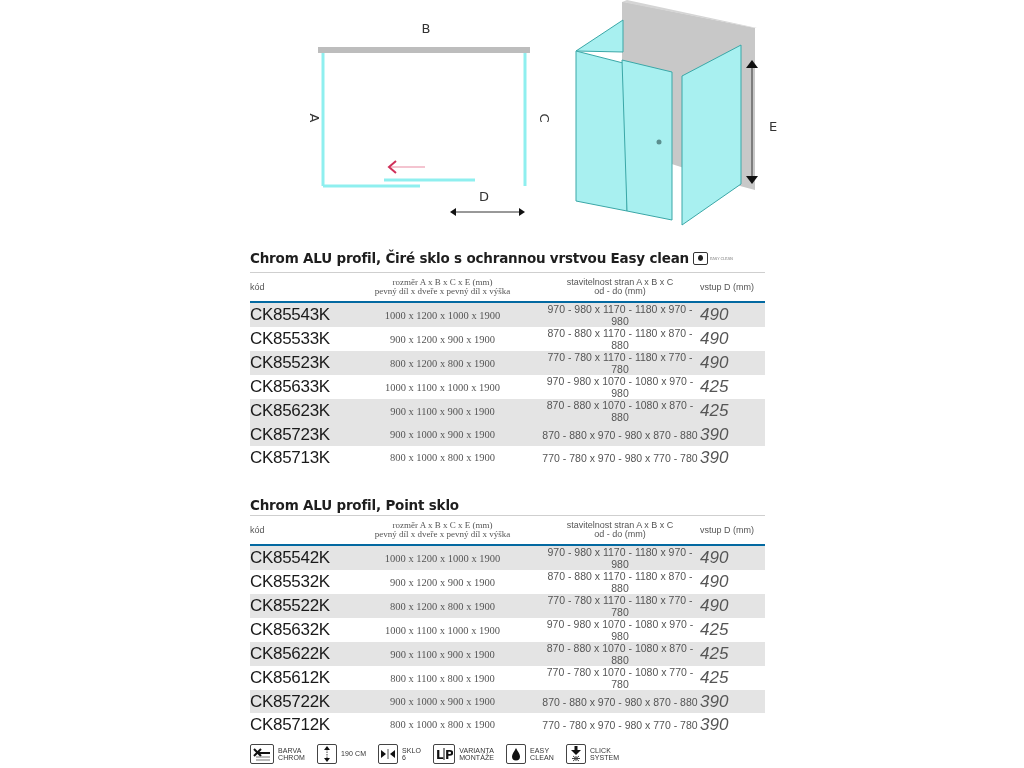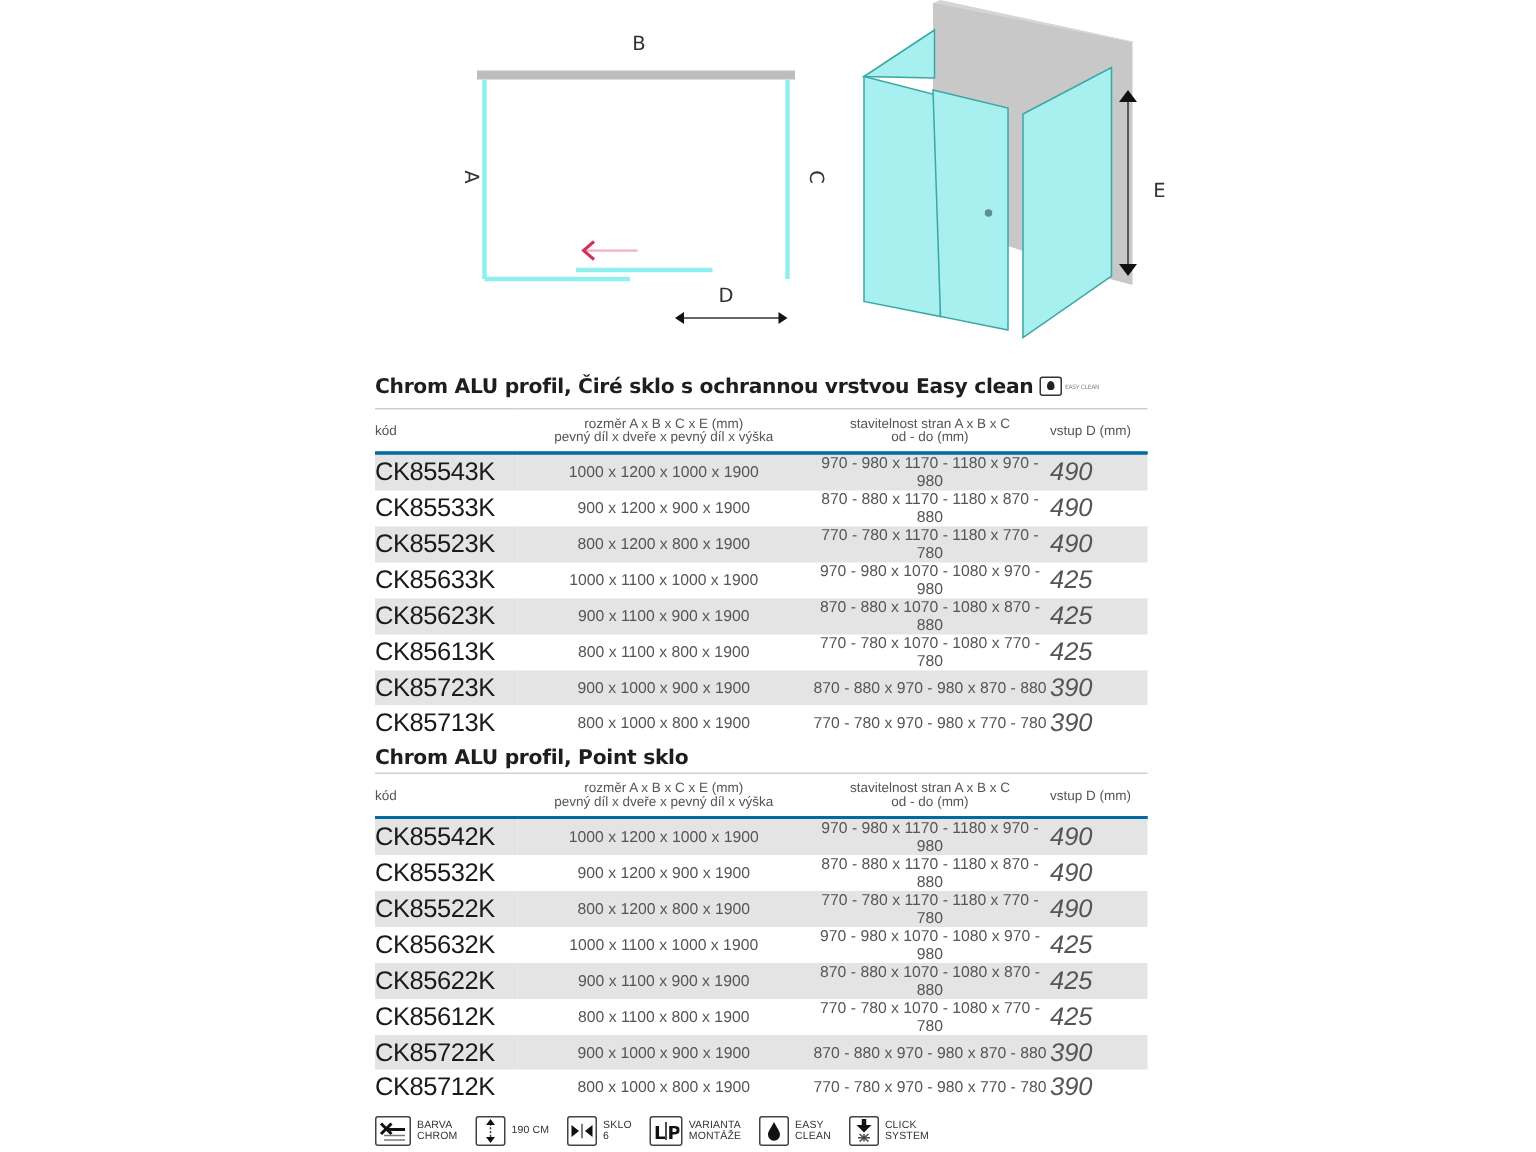--- a/index.html
+++ b/index.html
@@ -22,21 +22,21 @@
     color: #888; font-weight: normal; margin-left: 2px; width: 14px; }
 
   table.spec { position: absolute; left: 250px; width: 515px; border-collapse: collapse;
     font-family: "Liberation Sans", sans-serif; }
   table.spec th { font-weight: normal; color: #555; font-size: 9px; line-height: 9px; padding: 0;
     height: 28px; vertical-align: middle; border-top: 1px solid #cfcfcf; border-bottom: 2px solid #0369a1; }
   table.spec td { height: 23px; padding: 0; font-size: 10.5px; color: #555; vertical-align: middle; }
   table.spec tr.odd td { background: #e4e4e4; }
   table.spec td.code { font-size: 17px; color: #1a1a1a; font-weight: 500; letter-spacing: -0.3px; }
   table.spec .c-code { width: 95px; text-align: left; }
-  table.spec .c-dim { width: 195px; text-align: center; }
+  table.spec .c-dim { width: 195px; text-align: center; font-family: Liberation Serif, serif; }
   table.spec .c-adj { width: 160px; text-align: center; }
   table.spec .c-d { width: 65px; text-align: left; }
   table.spec td.c-d { font-size: 17px; font-style: italic; }
 
   
   .legend { position: absolute; left: 250px; top: 742px; height: 24px; display: flex; align-items: center; }
   .legend-item { display: flex; align-items: center; margin-right: 12px; }
   .legend-box { width: 20px; height: 20px; border: 1px solid #444; border-radius: 2px; position: relative;
     display: flex; align-items: center; justify-content: center; box-sizing: border-box; }
   .legend-label { font-family: "Liberation Sans", sans-serif; font-size: 7px; line-height: 7.5px;
@@ -124,26 +124,20 @@
         <td class="c-dim">1000 x 1100 x 1000 x 1900</td>
         <td class="c-adj">970 - 980 x 1070 - 1080 x 970 - 980</td>
         <td class="c-d">425</td>
       </tr>
       <tr class="odd">
         <td class="c-code code">CK85623K</td>
         <td class="c-dim">900 x 1100 x 900 x 1900</td>
         <td class="c-adj">870 - 880 x 1070 - 1080 x 870 - 880</td>
         <td class="c-d">425</td>
       </tr>
-      <tr class="even">
-        <td class="c-code code">CK85613K</td>
-        <td class="c-dim">800 x 1100 x 800 x 1900</td>
-        <td class="c-adj">770 - 780 x 1070 - 1080 x 770 - 780</td>
-        <td class="c-d">425</td>
-      </tr>
       <tr class="odd">
         <td class="c-code code">CK85723K</td>
         <td class="c-dim">900 x 1000 x 900 x 1900</td>
         <td class="c-adj">870 - 880 x 970 - 980 x 870 - 880</td>
         <td class="c-d">390</td>
       </tr>
       <tr class="even">
         <td class="c-code code">CK85713K</td>
         <td class="c-dim">800 x 1000 x 800 x 1900</td>
         <td class="c-adj">770 - 780 x 970 - 980 x 770 - 780</td>

